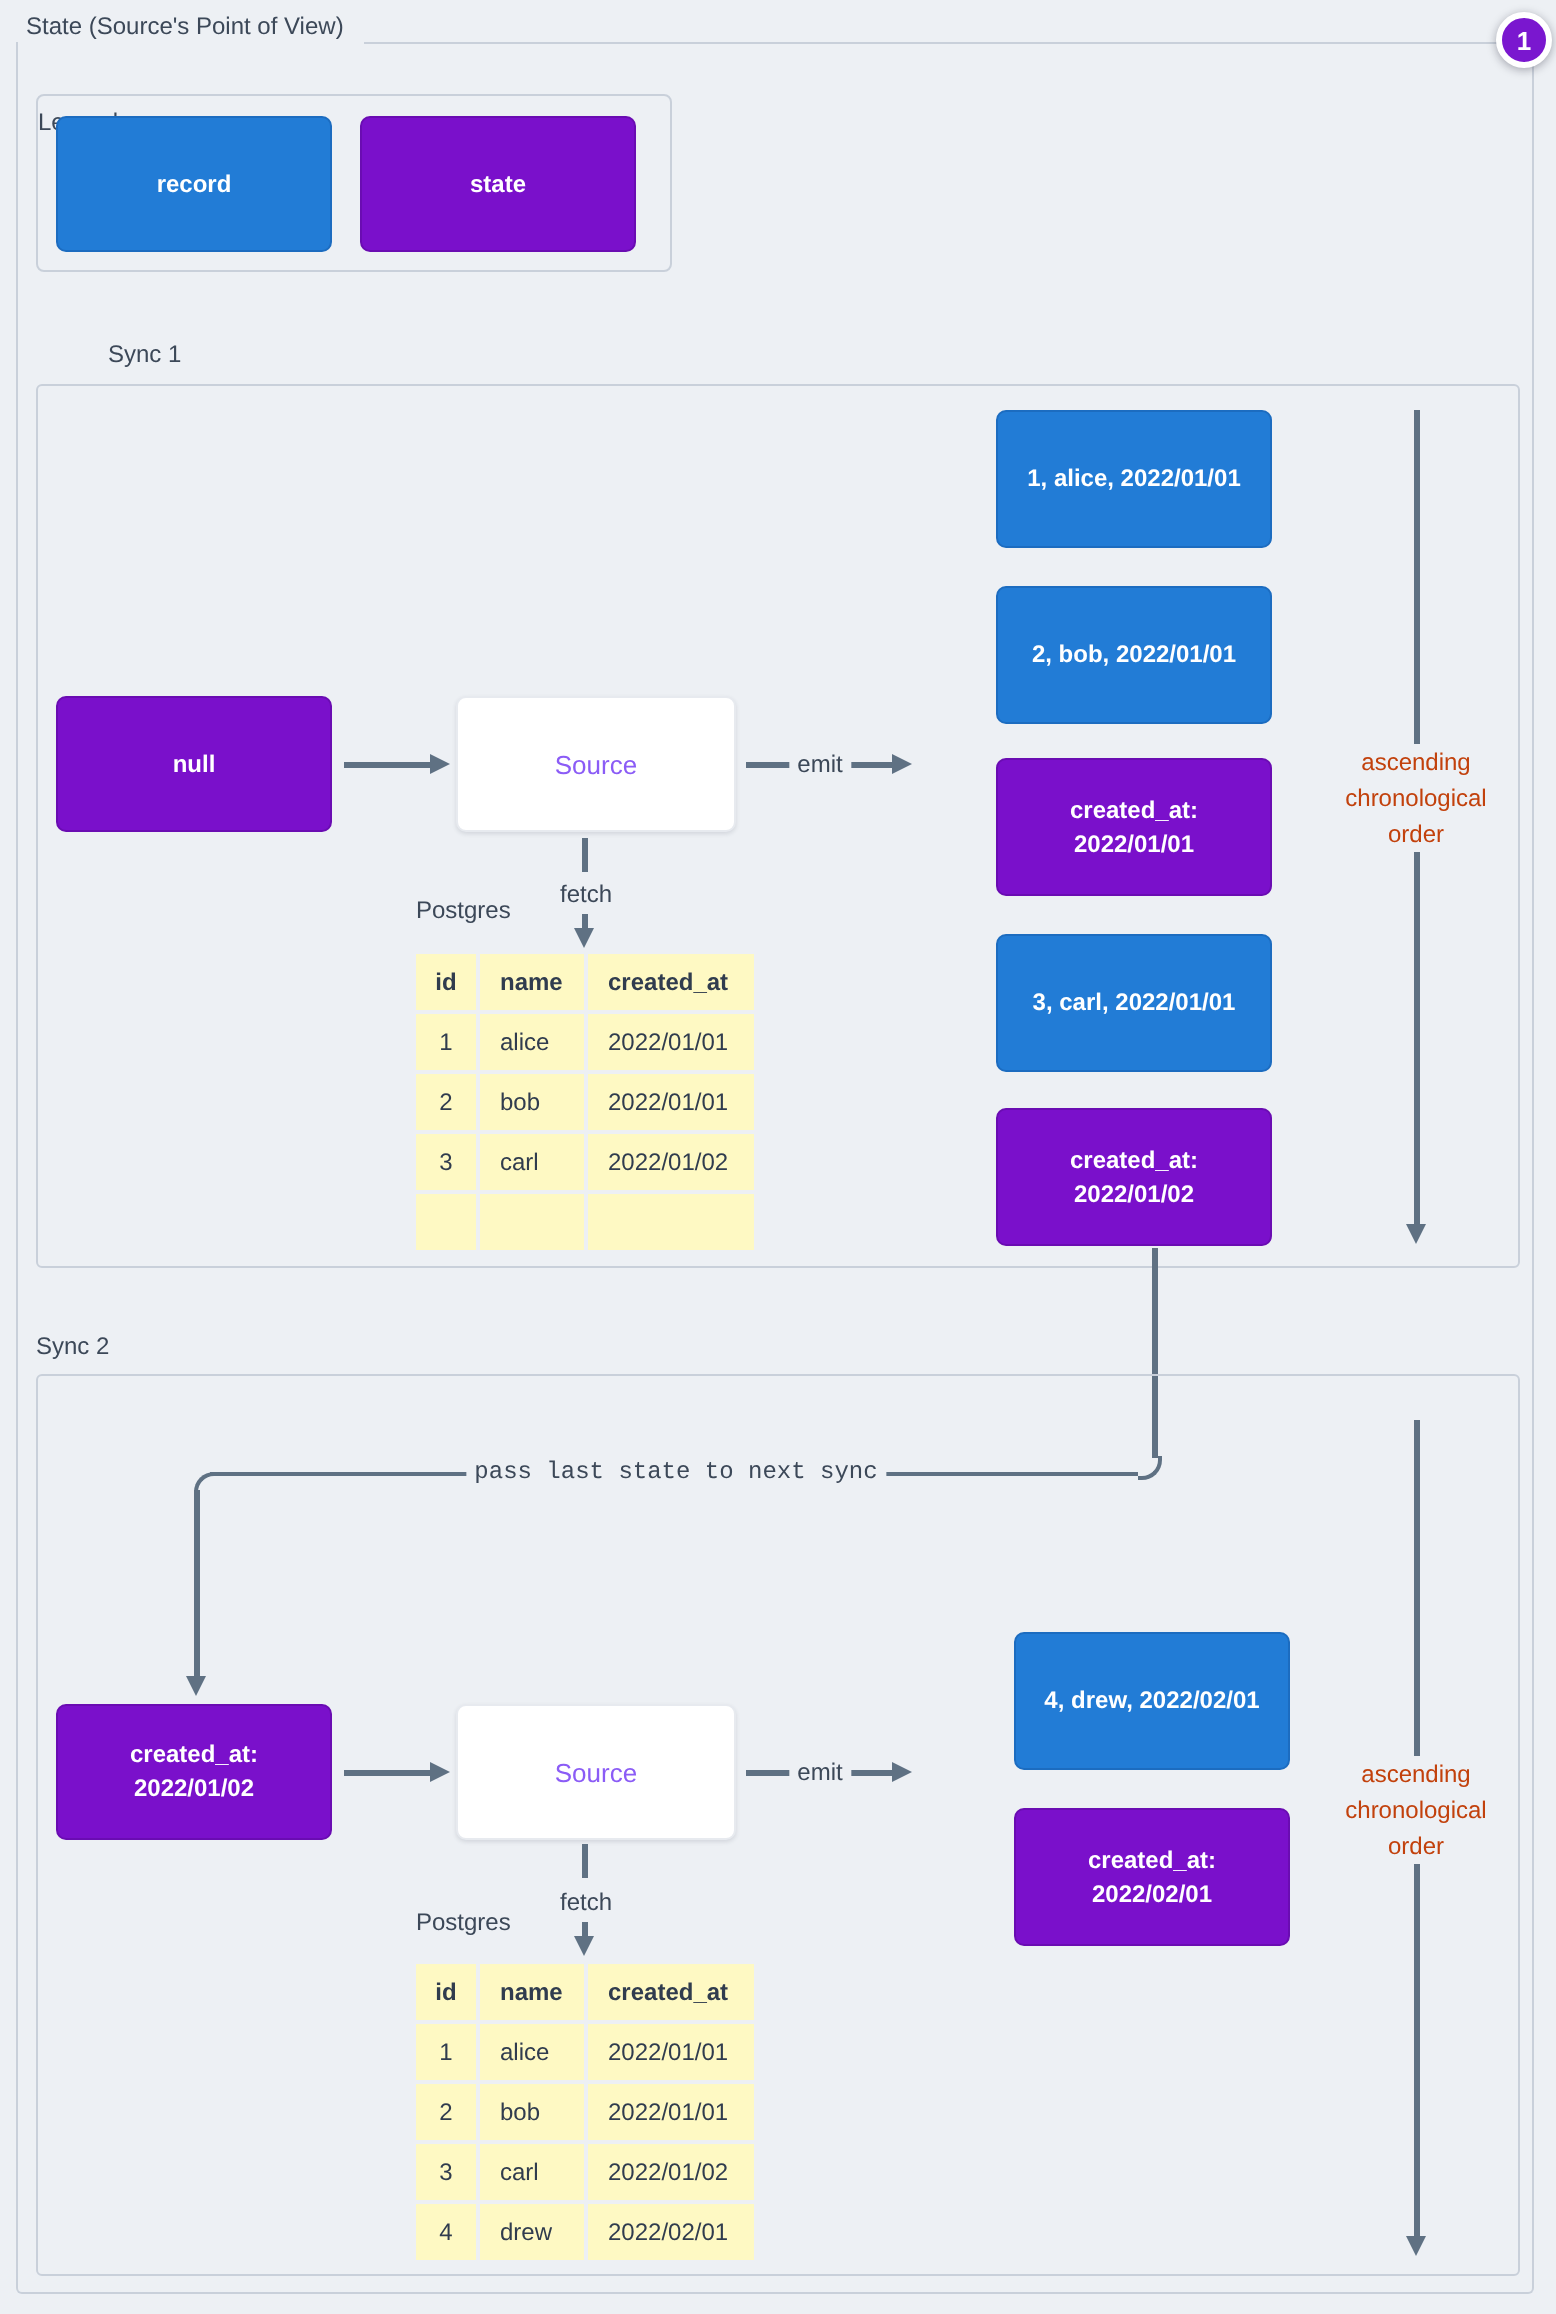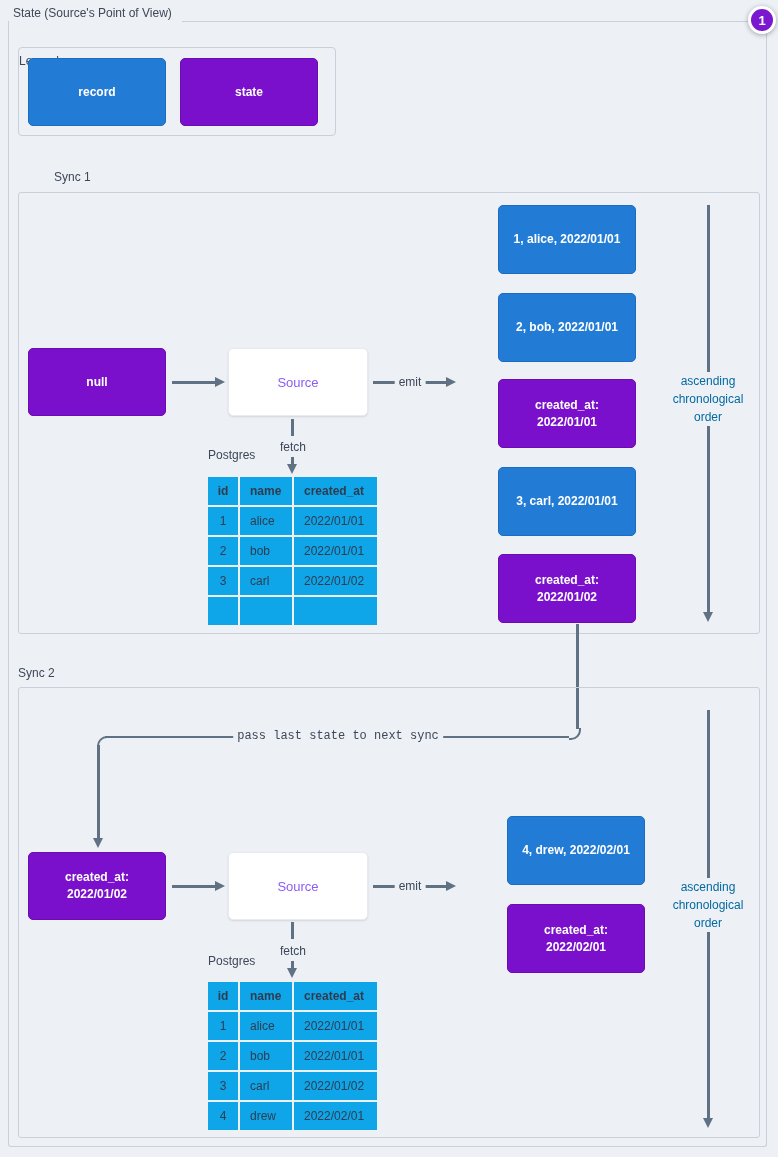--- a/index.html
+++ b/index.html
@@ -19,24 +19,24 @@
               border-bottom:5.5px solid transparent;border-left:10px solid #5f7183;}
   .head-down{position:absolute;width:0;height:0;border-left:5.5px solid transparent;
              border-right:5.5px solid transparent;border-top:10px solid #5f7183;}
   .corner-br{position:absolute;width:10px;height:10px;border-right:2.5px solid #5f7183;
              border-bottom:2.5px solid #5f7183;border-bottom-right-radius:10px;}
   .corner-tl{position:absolute;width:10px;height:10px;border-left:2.5px solid #5f7183;
              border-top:2.5px solid #5f7183;border-top-left-radius:10px;}
   .mask{background:#edf0f4;padding:0 4px;transform:translateX(-50%);text-align:center;}
   .grid-table{position:absolute;display:grid;grid-template-columns:30px 52px 83px;grid-auto-rows:28px;
               gap:2px;font-size:12px;color:#303c4e;}
-  .grid-table .td{background:#0ea5e9;display:flex;align-items:center;padding-left:10px;}
+  .grid-table .td{background:#fef9c3;display:flex;align-items:center;padding-left:10px;}
   .grid-table .c0{justify-content:center;padding-left:0;}
   .grid-table .th{font-weight:bold;}
-  .order-lbl{position:absolute;font-size:12px;color:#0369a1;line-height:18px;text-align:center;
+  .order-lbl{position:absolute;font-size:12px;color:#c2410c;line-height:18px;text-align:center;
              transform:translateX(-50%);width:110px;}
   .badge{position:absolute;width:22px;height:22px;border-radius:50%;background:#7a17cf;border:3px solid #fff;
          color:#fff;font-size:13px;font-weight:bold;display:flex;align-items:center;justify-content:center;
          box-shadow:0 1px 5px rgba(20,20,40,0.35);}
 </style>
 </head>
 <body>
 
 <div class="page">
 

